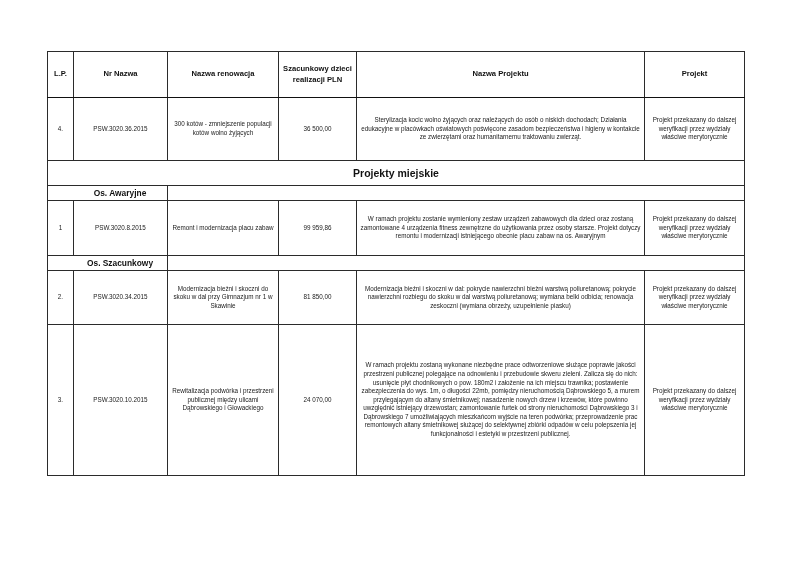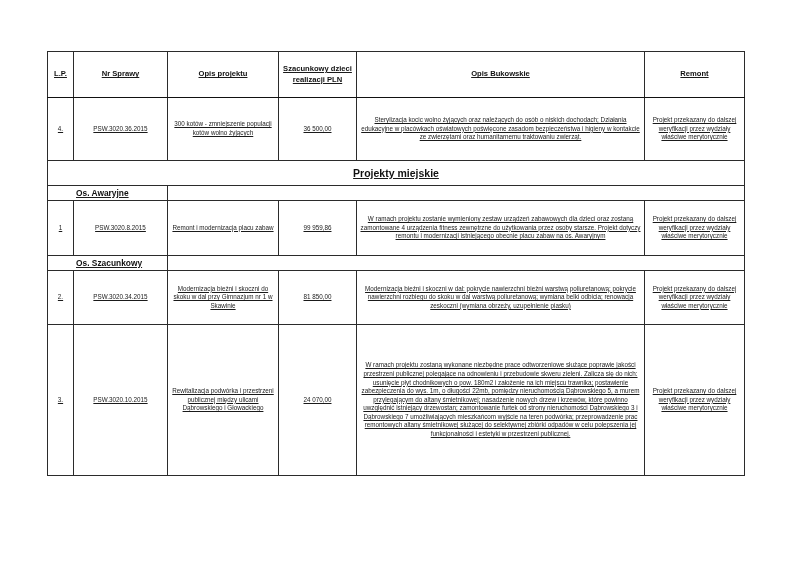--- a/index.html
+++ b/index.html
@@ -1,30 +1,30 @@
 <!DOCTYPE html>
 <html><head>
 <meta charset="utf-8">
 <style>
   html, body { margin: 0; padding: 0; background: #ffffff; }
   body { width: 799px; height: 564px; position: relative; overflow: hidden;
          font-family: "Liberation Sans", sans-serif; color: #1a1a1a; }
   table.doc { position: absolute; left: 47px; top: 51px; width: 697px;
-              border-collapse: collapse; table-layout: fixed; text-decoration: underline; }
+              border-collapse: collapse; table-layout: fixed; }
   table.doc td, table.doc th { border: 1px solid #2b2b2b; padding: 0 3px;
               font-size: 6.3px; line-height: 8.6px; text-align: center; vertical-align: middle; }
   table.doc { border: 1.5px solid #111; }
   th { font-weight: bold; font-size: 7.6px !important; line-height: 10.5px !important; color: #111; }
   tr.hdr { height: 46px; }
   tr.hdr th { border-bottom: 1.5px solid #111; }
   tr.r4 { height: 63px; }
   tr.sec { height: 25px; }
   tr.sec td { font-weight: bold; font-size: 10.5px !important; line-height: 12px !important; color: #111; }
   tr.dist { height: 15px; }
-  tr.dist td.dn { font-weight: bold; font-size: 8.4px !important; text-align: left; padding-left: 28px; color: #111; }
+  tr.dist td.dn { font-weight: bold; font-size: 8.4px !important; text-align: center; padding-left: 28px; color: #111; }
   tr.r1 { height: 55px; }
   tr.r2 { height: 54px; }
   tr.r3 { height: 151px; }
   td.cost { text-align: right; padding-right: 10px; }
   td.desc { padding: 0 4px; }
   .thick-top td { border-top: 1.5px solid #111; }
 </style>
 </head>
 <body>
 
@@ -33,25 +33,25 @@
     <col style="width:26px">
     <col style="width:94px">
     <col style="width:111px">
     <col style="width:78px">
     <col style="width:288px">
     <col style="width:100px">
   </colgroup>
   <tbody>
       <tr class="hdr">
     <th>L.P.</th>
-    <th>Nr Sprawy</th>
-    <th>Opis projektu</th>
+    <th>Nr Nazwa</th>
+    <th>Nazwa renowacja</th>
     <th>Szacunkowy dzieci realizacji PLN</th>
-    <th>Opis Bukowskie</th>
-    <th>Remont</th>
+    <th>Nazwa Projektu</th>
+    <th>Projekt</th>
   </tr>
 
   <tr class="r4">
     <td>4.</td>
     <td>PSW.3020.36.2015</td>
     <td>300 kotów - zmniejszenie populacji kotów wolno żyjących</td>
     <td class="cost">36 500,00</td>
     <td class="desc">Sterylizacja kocic wolno żyjących oraz należących do osób o niskich dochodach; Działania edukacyjne w placówkach oświatowych poświęcone zasadom bezpieczeństwa i higieny w kontakcie ze zwierzętami oraz humanitarnemu traktowaniu zwierząt.</td>
     <td>Projekt przekazany do dalszej weryfikacji przez wydziały właściwe merytorycznie</td>
   </tr>

